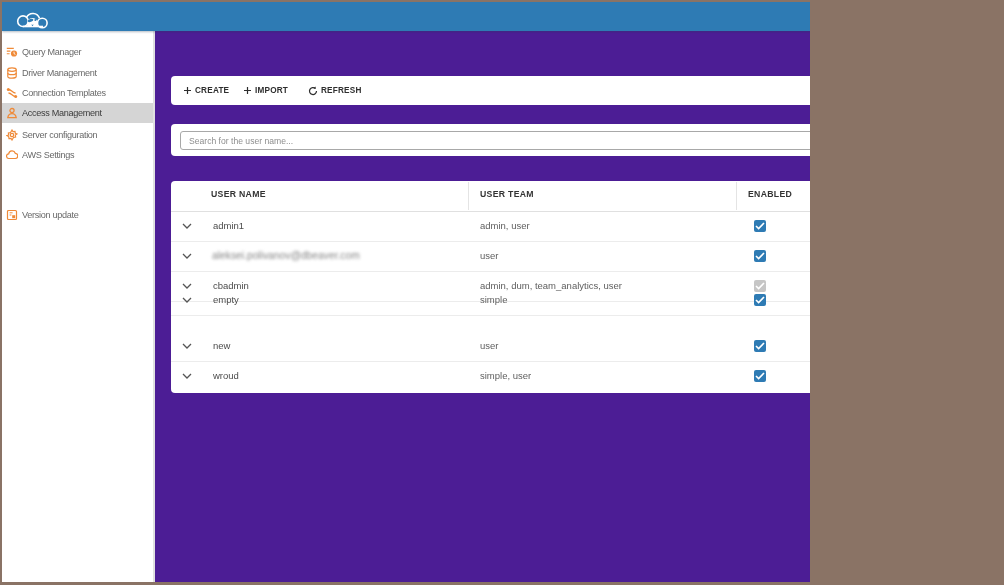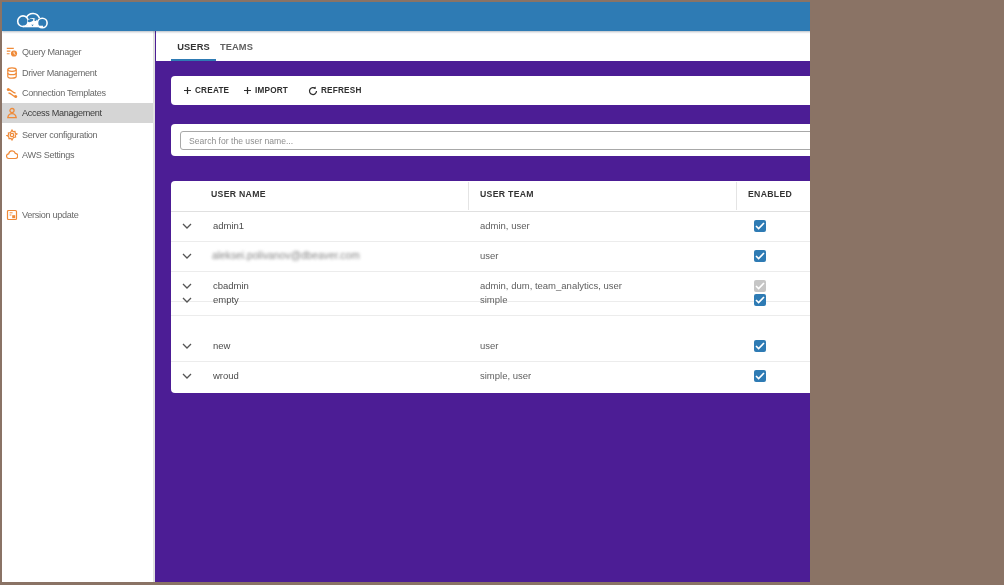--- a/index.html
+++ b/index.html
@@ -142,25 +142,20 @@
   <div class="sitem" style="top:174.3px">
     <svg viewBox="0 0 12 12">
             <rect x="1.5" y="1.5" width="9" height="9" rx="1" fill="none" stroke="#ef8a38" stroke-width="1.2"></rect>
             <path d="M3.6 3.8h3M3.6 6h1.8" stroke="#ef8a38" stroke-width="1"></path>
             <rect x="6.2" y="6.2" width="3" height="3" fill="#ef8a38"></rect>
           </svg>
     <span>Version update</span>
   </div>
 </div>
 
-<div id="tabbar">
-  <div class="tab" style="left:15px;width:45px;">USERS</div>
-  <div class="tab inactive" style="left:60px;width:41px;">TEAMS</div>
-  <div id="tabline"></div>
-</div>
 
 <div class="card" id="toolbar">
   <div class="tbitem" style="left:12px;">
     <svg width="9" height="9" viewBox="0 0 9 9" style="margin-right:3px">
             <path d="M4.5 1v7M1 4.5h7" stroke="#2e2e2e" stroke-width="1.2"></path>
           </svg>CREATE
   </div>
   <div class="tbitem" style="left:72px;">
     <svg width="9" height="9" viewBox="0 0 9 9" style="margin-right:3px">
             <path d="M4.5 1v7M1 4.5h7" stroke="#2e2e2e" stroke-width="1.2"></path>

